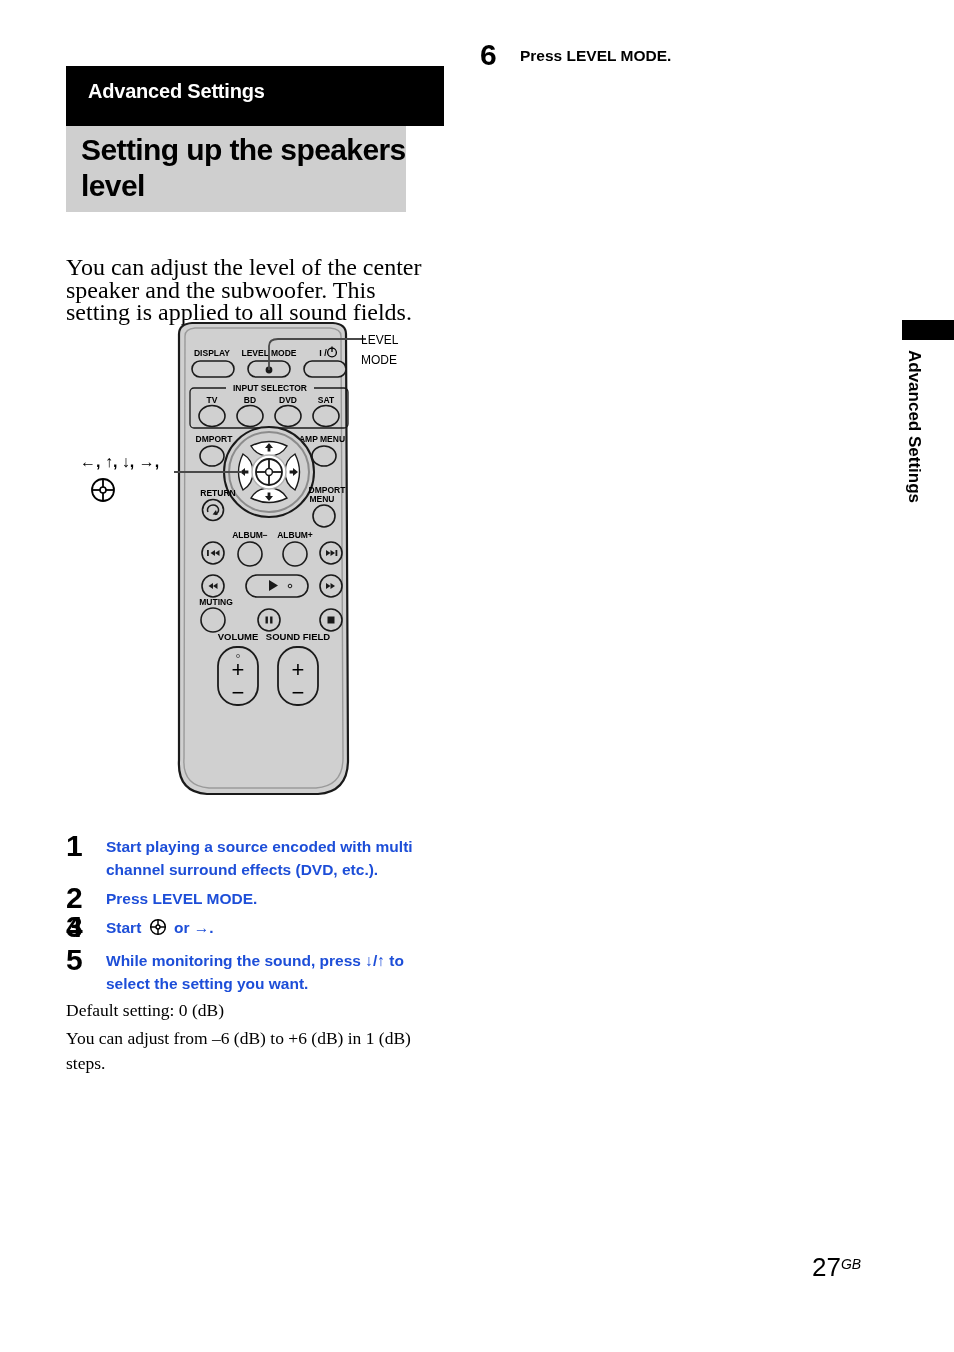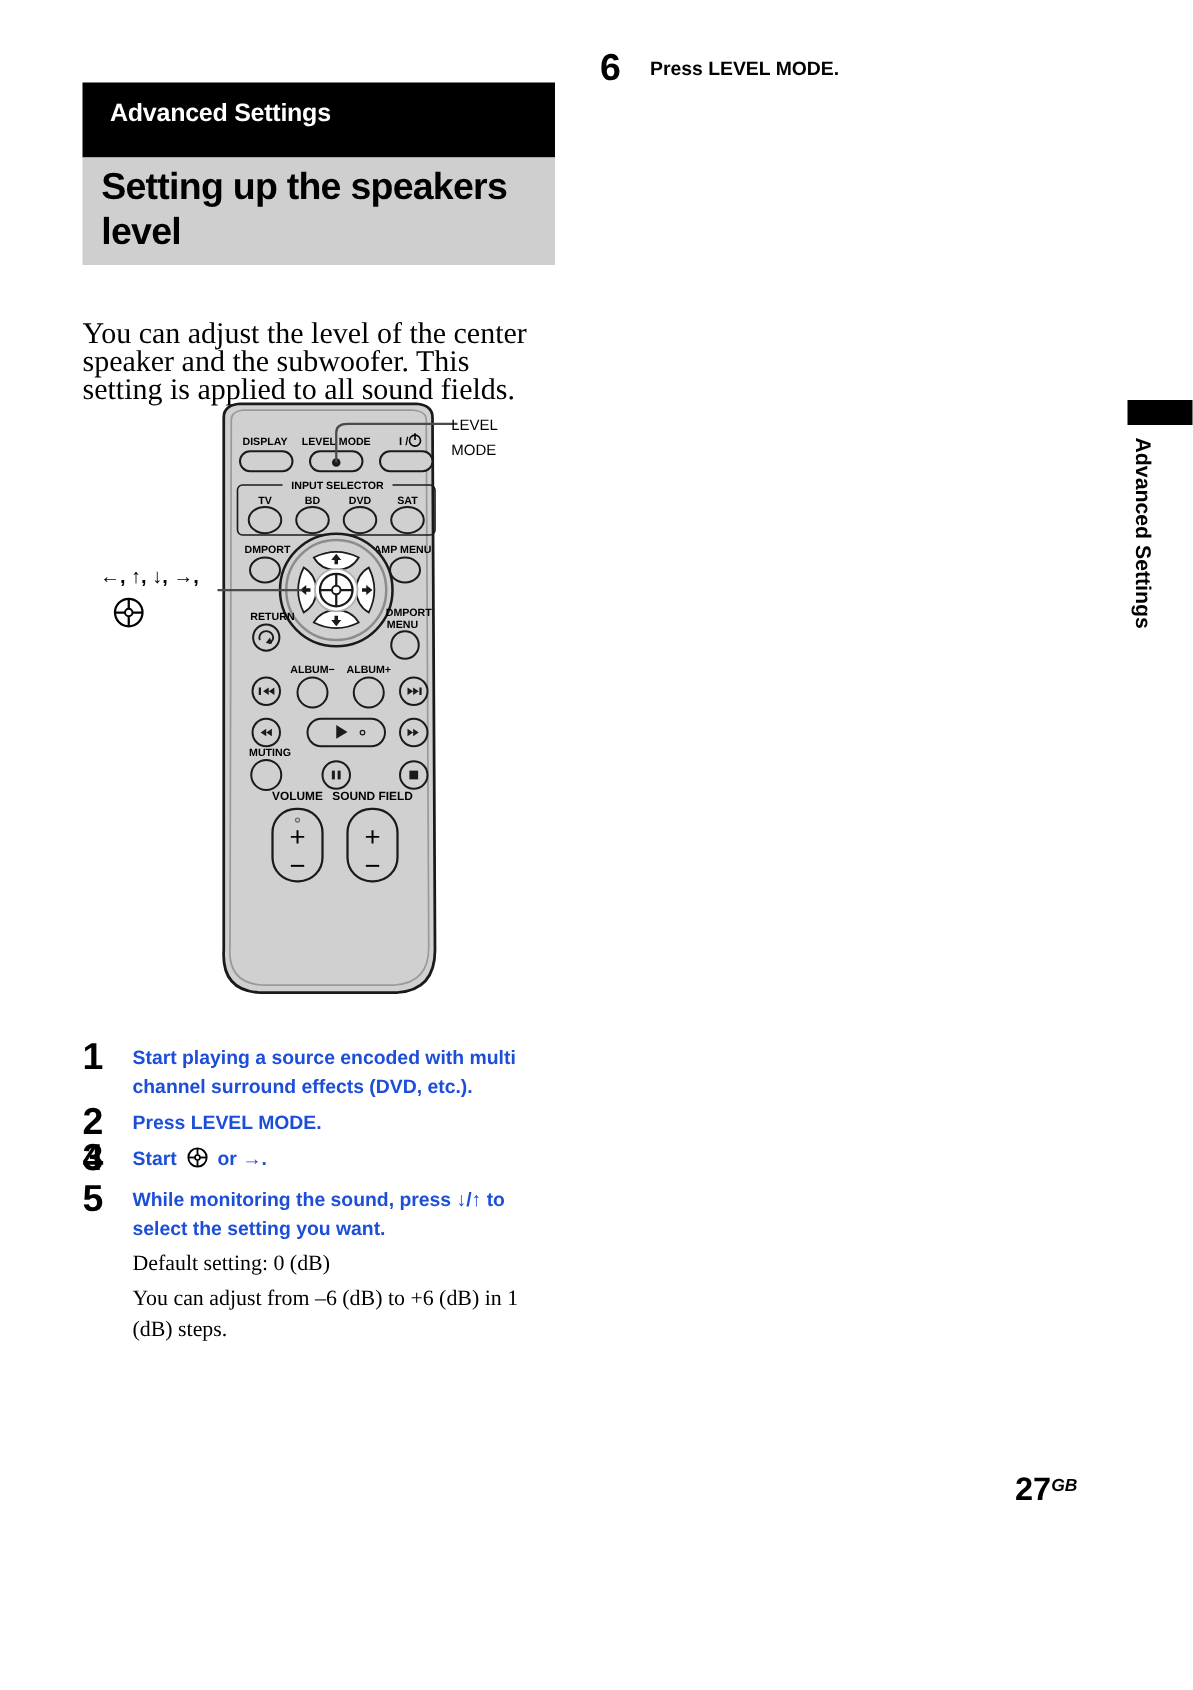--- a/index.html
+++ b/index.html
@@ -40,21 +40,21 @@
     font-family: "Liberation Sans", sans-serif;
     font-weight: bold;
     font-size: 20px;
     letter-spacing: -0.2px;
   }
 
   #chapter-block {
     position: absolute;
     left: 0;
     top: 126px;
-    width: 378px;
+    width: 340px;
     height: 86px;
     background: #cfcfcf;
   }
   #chapter-title {
     position: absolute;
     left: 15px;
     top: 6px;
     width: 350px;
     color: #000000;
     font-family: "Liberation Sans", sans-serif;
@@ -134,21 +134,20 @@
   }
   .step-body {
     margin-left: 40px;
     font-family: "Liberation Sans", sans-serif;
     font-weight: bold;
     font-size: 15.5px;
     line-height: 23px;
     color: #1d4ed8;
   }
   .step-note {
-    margin-left: 40px;
     margin-top: 3px;
     font-family: "Liberation Serif", serif;
     font-weight: normal;
     font-size: 17.5px;
     line-height: 25px;
     color: #000000;
   }
   .inline-enter {
     display: inline-block;
     vertical-align: -4px;
@@ -217,23 +216,23 @@
     font-size: 17px;
     line-height: 24px;
     color: #000000;
     white-space: nowrap;
   }
 
   
   #page-number {
     position: absolute;
     left: 812px;
-    top: 1176px;
-    font-family: "Liberation Sans", sans-serif;
-    font-weight: bold;
+    top: 1252px;
+    font-family: "Liberation Sans", sans-serif;
+    font-weight: normal;
     font-size: 26px;
     color: #000000;
   }
   #page-number-suffix {
     font-size: 14px;
     vertical-align: 7px;
     font-style: italic;
   }
 </style>
 </head>

